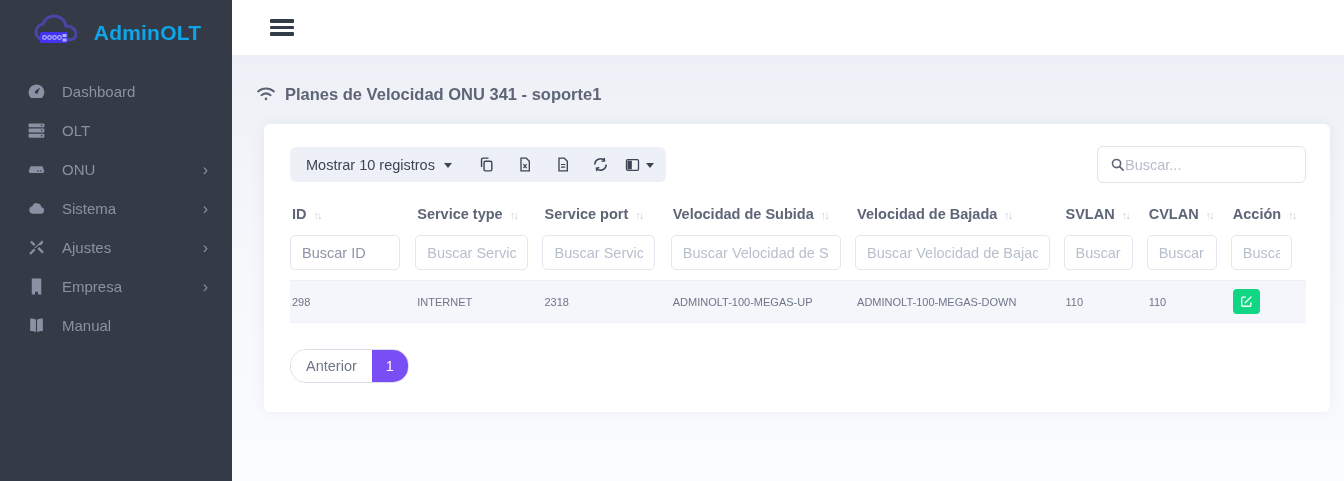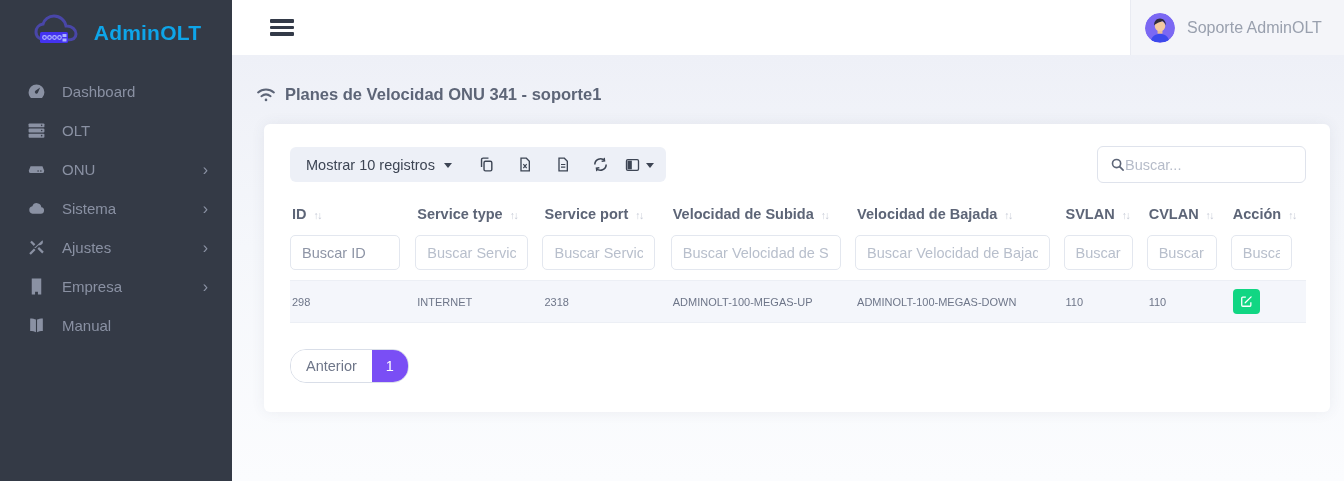--- a/index.html
+++ b/index.html
@@ -18,21 +18,21 @@
   
   .main { flex:1; display:flex; flex-direction:column; min-width:0; }
   .topbar { height:55px; background:#ffffff; display:flex; align-items:center; flex-shrink:0; }
   .hamburger { margin-left:38px; width:24px; cursor:pointer; }
   .hamburger div { height:3.5px; background:#333a48; border-radius:1px; margin:3.2px 0; }
   .user-box { margin-left:auto; height:55px; width:214px; background:#f4f5f9; border-left:1px solid #e9ebf2; display:flex; align-items:center; gap:12px; padding:0 18px 0 14px; cursor:pointer; }
   .user-name { color:#99a0ae; font-size:16px; white-space:nowrap; }
   .avatar { width:30px; height:30px; border-radius:50%; overflow:hidden; flex-shrink:0; }
 
   .content { flex:1; background:linear-gradient(180deg,#eef0f7 0%,#f5f7fb 45%,#fbfcfe 100%); padding:30px 14px 0 24px; }
-  .page-title { display:flex; align-items:center; gap:9px; color:#5d6577; font-weight:700; font-size:16.5px; }
+  .page-title { display:flex; gap:9px; color:#5d6577; font-weight:700; font-size:16.5px; }
 
   
   .card { margin:20px 0 0 8px; background:#fff; border-radius:6px; box-shadow:0 0 14px rgba(62,73,105,.08); padding:22px 24px 20px 26px; height:288px; }
 
   .toolbar-row { display:flex; align-items:center; justify-content:space-between; }
   .left-group { background:#edf0f7; border-radius:6px; height:35px; display:flex; align-items:center; padding:0 8px 0 16px; color:#3d4554; }
   .length-btn { font-size:14.5px; display:flex; align-items:center; gap:9px; padding-right:16px; cursor:pointer; white-space:nowrap; }
   .caret { width:0; height:0; border-left:4.5px solid transparent; border-right:4.5px solid transparent; border-top:5px solid #3d4554; margin-top:2px; }
   .tool-btn { width:38px; height:35px; display:flex; align-items:center; justify-content:center; cursor:pointer; color:#3d4554; gap:5px; }
   .search-box { width:209px; height:37px; border:1px solid #dfe3ec; border-radius:6px; background:#fff; display:flex; align-items:center; padding:0 12px; }
@@ -151,39 +151,20 @@
   </nav>
 </aside>
 
 <div class="main">
 
   <header class="topbar">
     <div class="hamburger">
       <div></div>
         <div></div>
         <div></div>
-    </div>
-    <div class="user-box">
-      <span class="avatar">
-        <svg width="30" height="30" viewBox="0 0 32 32">
-          <defs>
-              <clipPath id="avc">
-                <circle cx="16" cy="16" r="16"></circle>
-              </clipPath>
-            </defs>
-          <circle cx="16" cy="16" r="16" fill="#7b68f3"></circle>
-          <g clip-path="url(#avc)">
-            <path d="M6 31c.8-6 4.6-8.6 10-8.6S25.2 25 26 31z" fill="#3c49ec"></path>
-            <rect x="13.4" y="17" width="5.2" height="5" fill="#edbd93"></rect>
-            <circle cx="16" cy="13.8" r="5.6" fill="#f4c9a0"></circle>
-            <path d="M9.8 13.2c-.3-4.4 2.4-7.4 6.2-7.4s6.5 3 6.2 7.4c-1-2.6-2.4-3.8-3.4-4.6-1 .8-5.6 1.4-9 4.6z" fill="#302b3e"></path>
-          </g>
-        </svg>
-      </span>
-      <span class="user-name">Soporte AdminOLT</span>
     </div>
   </header>
 
   <section class="content">
     <h1 class="page-title">
       <span>
         <svg width="20" height="17" viewBox="0 0 24 20" fill="none" stroke="#5d6577" stroke-width="2.4" stroke-linecap="round">
           <path d="M2.5 7.5a14.5 14.5 0 0 1 19 0"></path>
           <path d="M6.5 12a9 9 0 0 1 11 0"></path>
           <circle cx="12" cy="16.5" r="1.6" fill="#5d6577" stroke="none"></circle>

